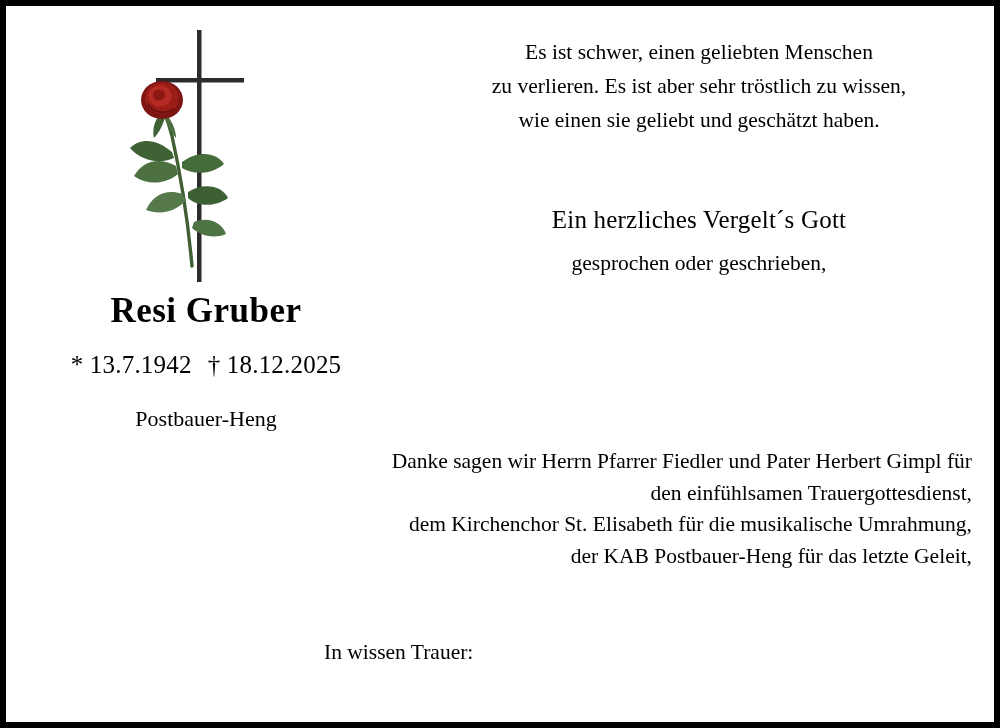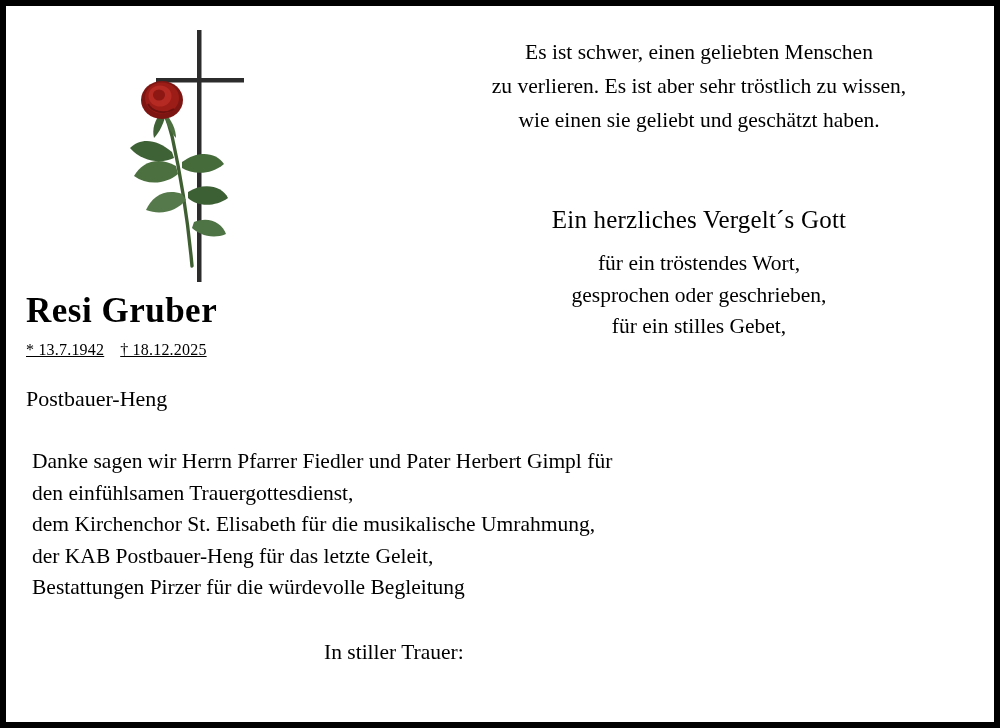--- a/index.html
+++ b/index.html
@@ -26,45 +26,44 @@
     width: 988px;
     height: 716px;
   }
 
   
   .memorial {
     position: absolute;
     left: 20px;
     top: 10px;
     width: 360px;
-    text-align: left;
+    text-align: center;
   }
   .emblem {
     position: relative;
     width: 360px;
     height: 270px;
   }
   .emblem svg {
     position: absolute;
     left: 50%;
     top: 0;
     transform: translateX(-50%);
   }
   .deceased-name {
     font-size: 35px;
     font-weight: bold;
     letter-spacing: 0.5px;
     margin-top: 6px;
     line-height: 1.1;
   }
   .dates {
-    font-size: 16px;
-    margin-top: 10px;
+    font-size: 25px;
+    margin-top: 20px;
     letter-spacing: 0.2px;
-    text-decoration: underline;
   }
   .dates .sep {
     display: inline-block;
     width: 16px;
   }
   .place {
     font-size: 22px;
     margin-top: 27px;
   }
 
@@ -97,21 +96,21 @@
 
   
   .bottom {
     position: absolute;
     left: 26px;
     top: 440px;
     width: 940px;
     font-size: 21.5px;
     line-height: 1.47;
   }
-  .bottom div { white-space: nowrap; }
+  .bottom div { white-space: nowrap; text-align: right; }
 
   
   .mourners {
     position: absolute;
     left: 318px;
     top: 630px;
     width: 660px;
     font-size: 21.5px;
     line-height: 1.5;
   }
@@ -164,32 +163,29 @@
     <div class="rightcol">
       <div class="intro">
         <div>Es ist schwer, einen geliebten Menschen</div>
         <div>zu verlieren. Es ist aber sehr tröstlich zu wissen,</div>
         <div>wie einen sie geliebt und geschätzt haben.</div>
       </div>
 
       <div class="thanks-head">Ein herzliches Vergelt´s Gott</div>
 
       <div class="thanks-lines">
-        <div>für ein tröstendes Wort,</div>
         <div>gesprochen oder geschrieben,</div>
-        <div>für ein stilles Gebet,</div>
       </div>
     </div>
 
     <div class="bottom">
       <div>Danke sagen wir Herrn Pfarrer Fiedler und Pater Herbert Gimpl für</div>
       <div>den einfühlsamen Trauergottesdienst,</div>
       <div>dem Kirchenchor St. Elisabeth für die musikalische Umrahmung,</div>
       <div>der KAB Postbauer-Heng für das letzte Geleit,</div>
-      <div>Bestattungen Pirzer für die würdevolle Begleitung</div>
     </div>
 
     <div class="mourners">
-      <div>In stiller Trauer:</div>
+      <div>In wissen Trauer:</div>
     </div>
 
   </div>
 </div>
 
 </body></html>

